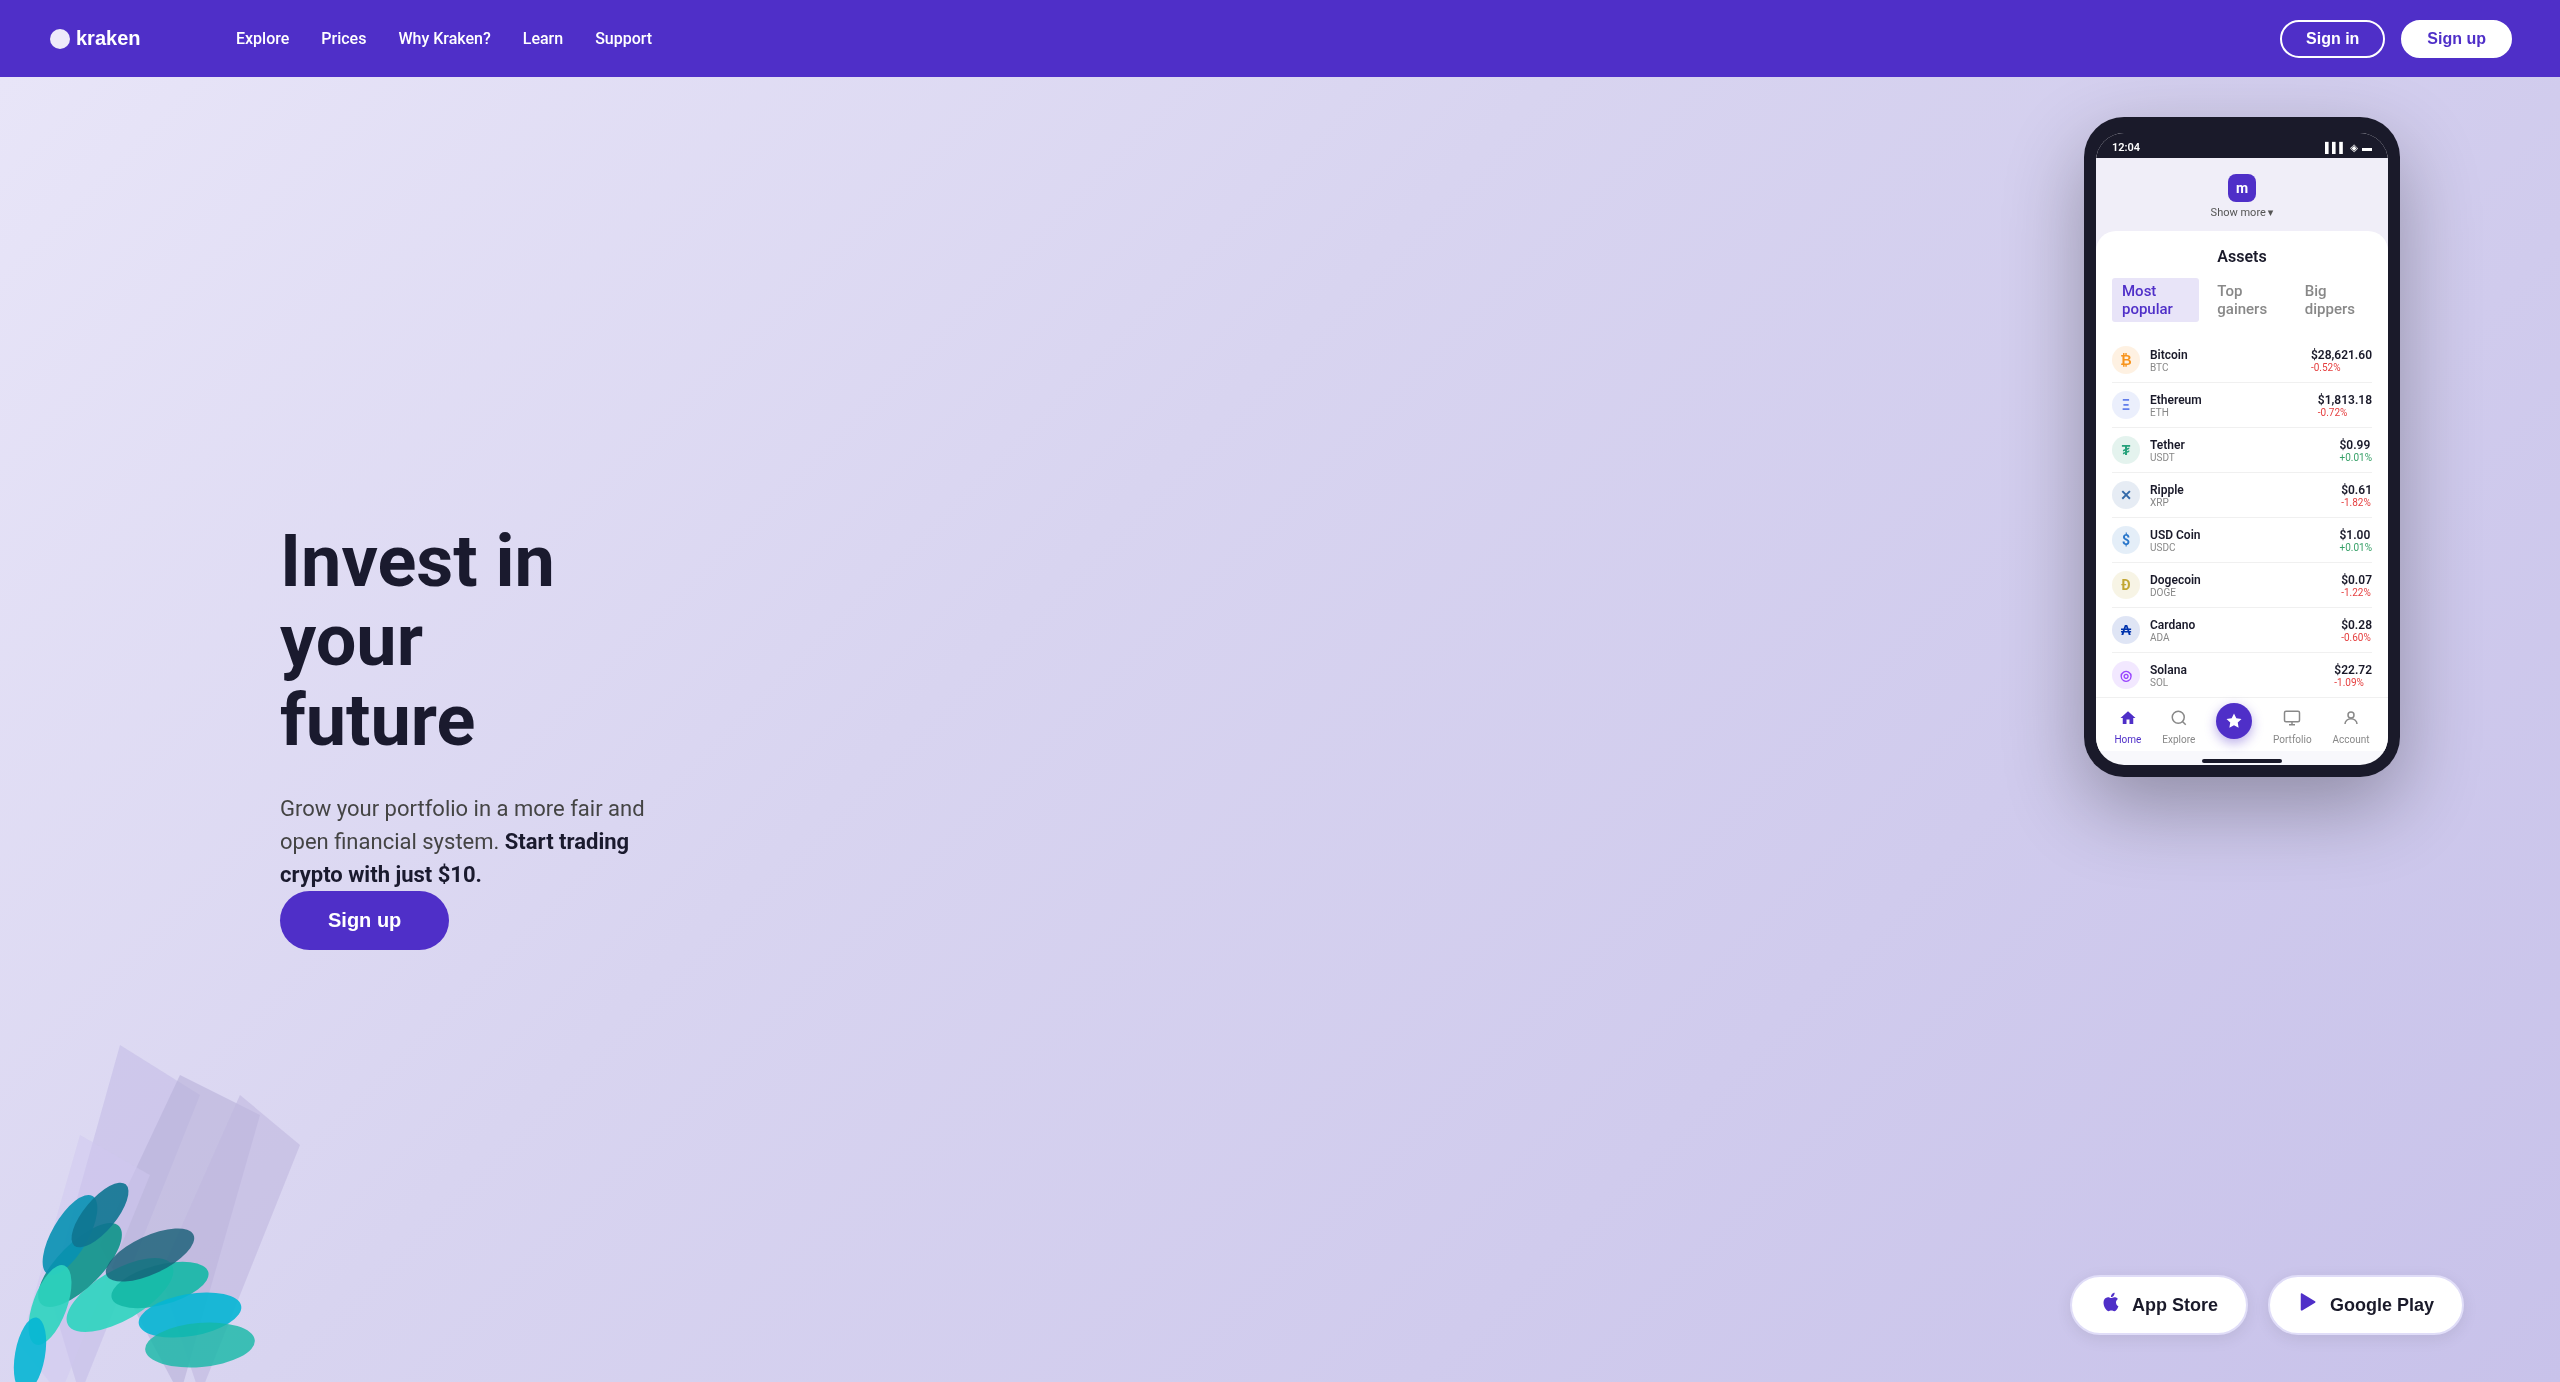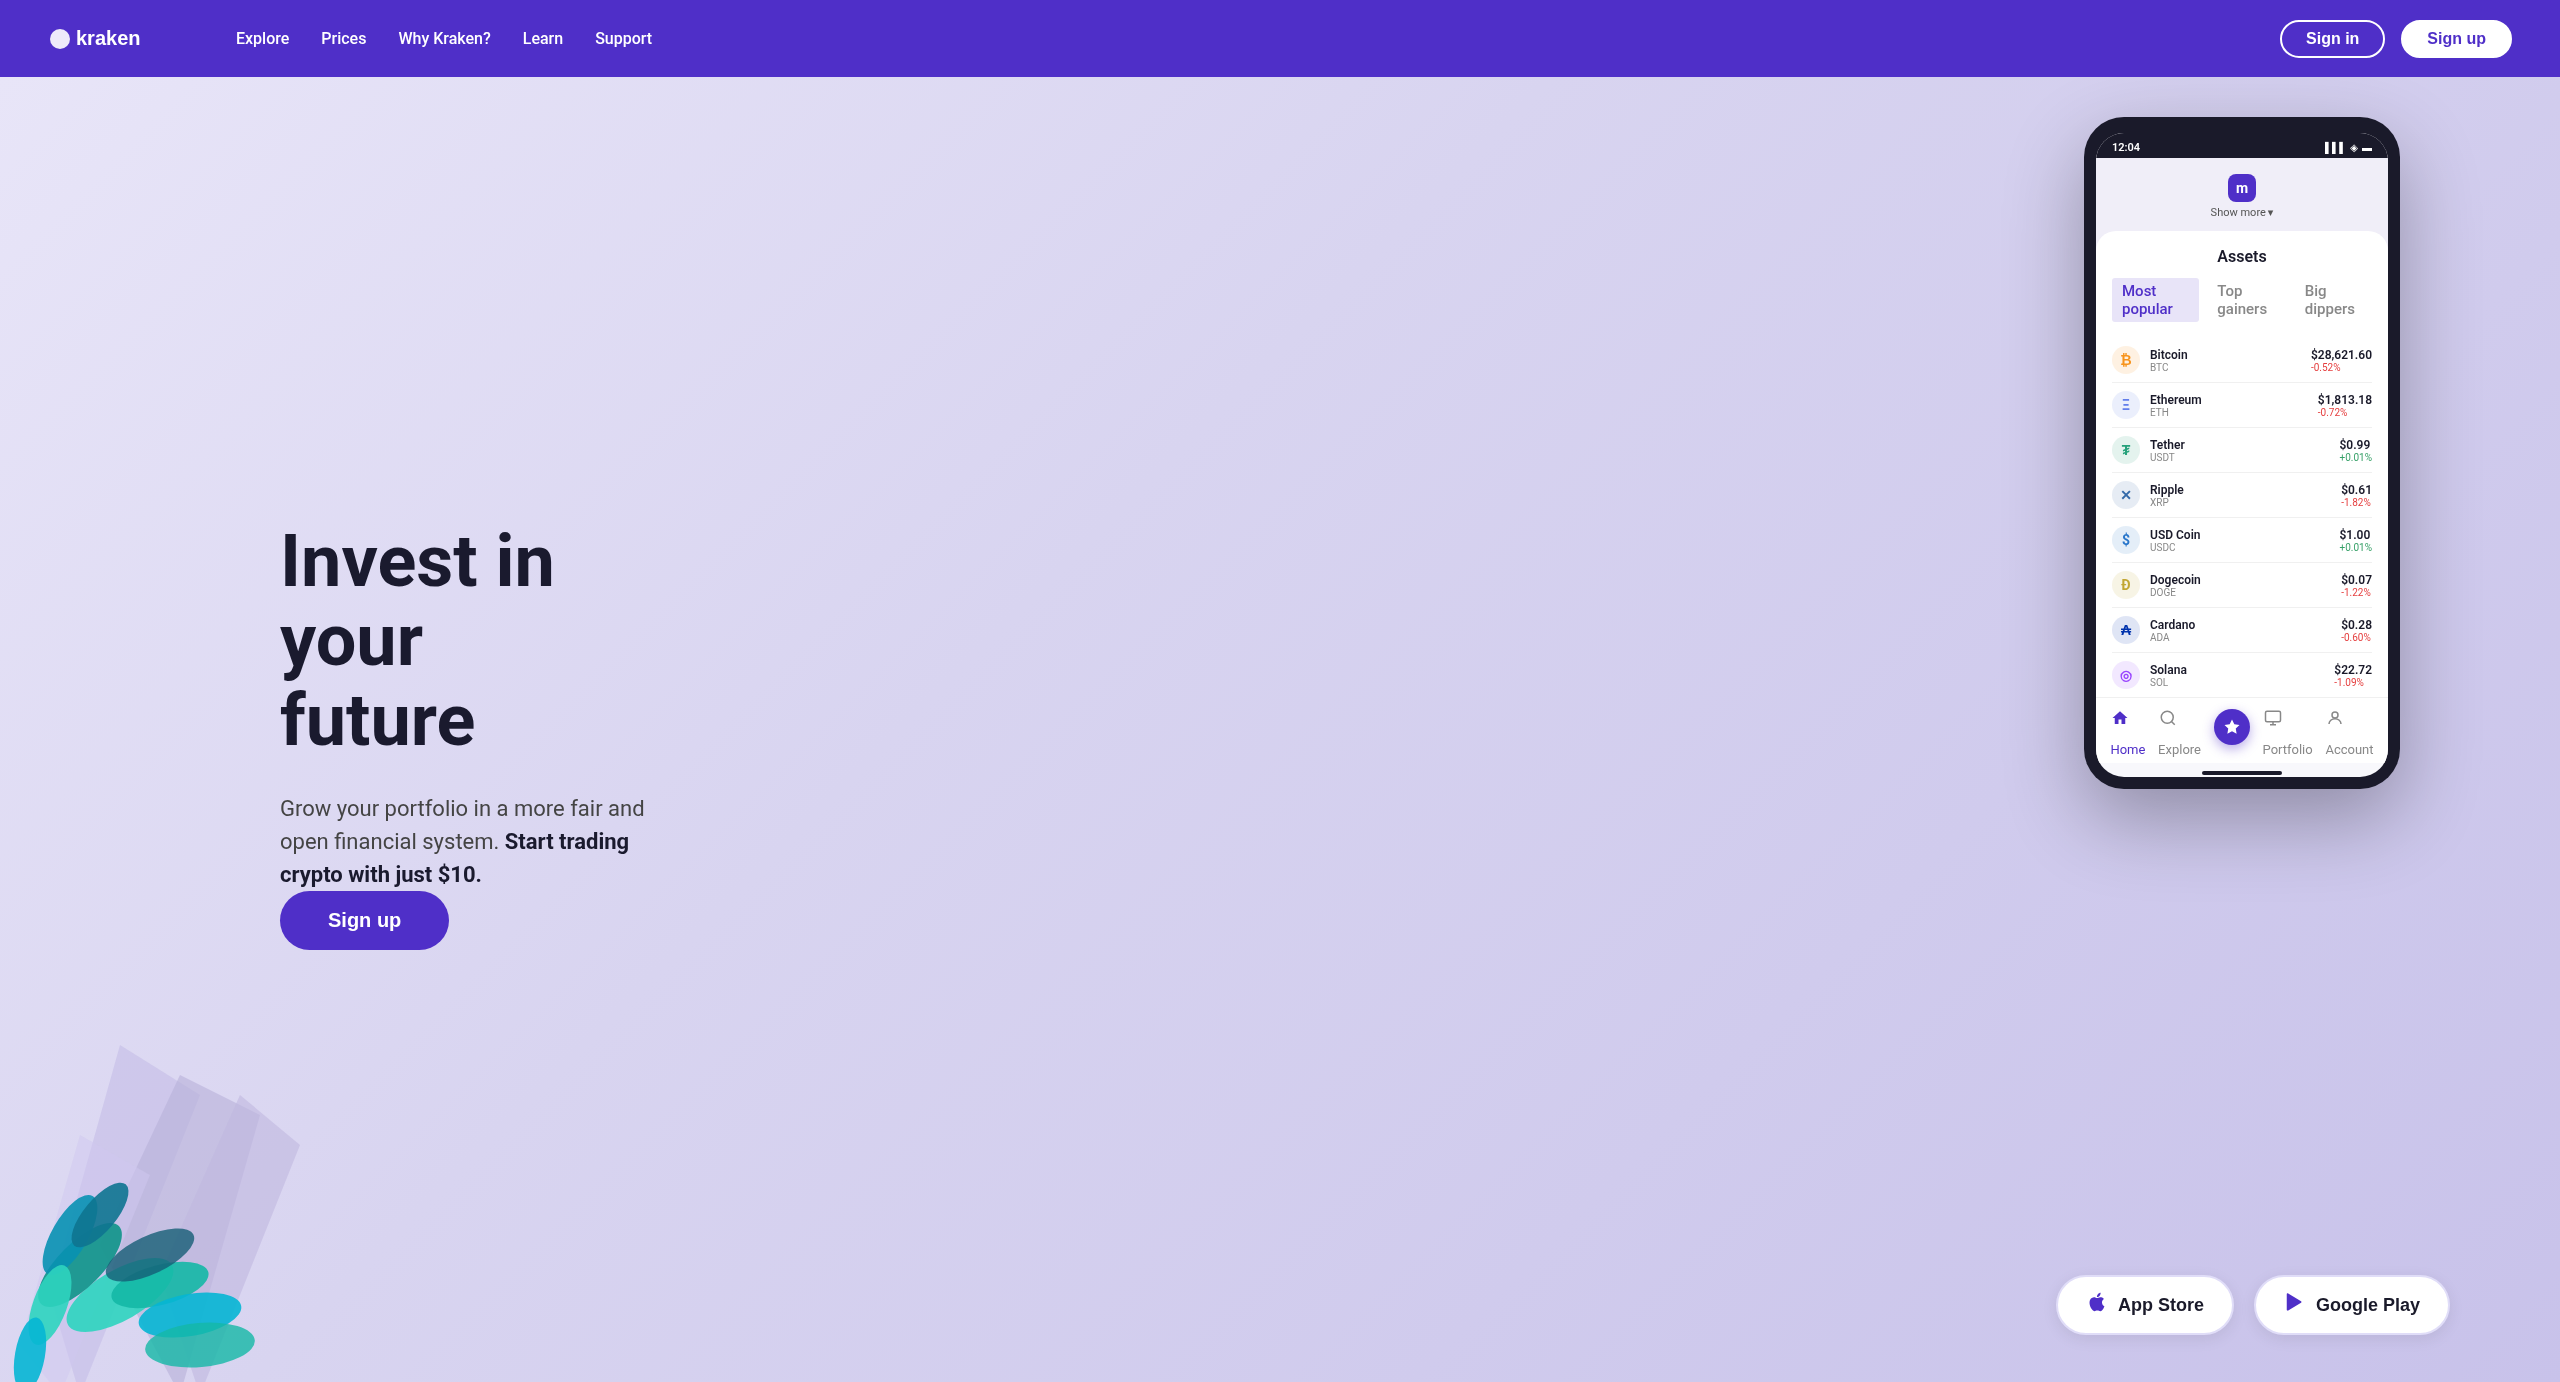--- a/index.html
+++ b/index.html
@@ -224,23 +224,23 @@
       display: flex;
       justify-content: space-around;
       align-items: center;
       padding: 10px 8px 6px;
       border-top: 1px solid #f0f0f0;
     }
 
     .bottom-nav-item {
       display: flex;
       flex-direction: column;
-      align-items: flex-start;
-      gap: 14px;
-      font-size: 13px;
+      align-items: center;
+      gap: 6px;
+      font-size: 10px;
       color: #888;
       cursor: pointer;
     }
     .bottom-nav-item.active { color: #4f2fc8; }
 
     .bottom-nav-icon {
       width: 20px;
       height: 20px;
       display: flex;
       align-items: center;
@@ -267,21 +267,21 @@
       height: 4px;
       background: #1a1a2a;
       border-radius: 2px;
       margin: 8px auto 2px;
     }
 
     
     .store-buttons {
       position: absolute;
       bottom: 60px;
-      right: 110px;
+      right: 96px;
       display: flex;
       gap: 20px;
       z-index: 3;
     }
 
     .store-btn {
       background: #fff;
       border: 2px solid #e0ddf8;
       border-radius: 32px;
       padding: 14px 28px;

